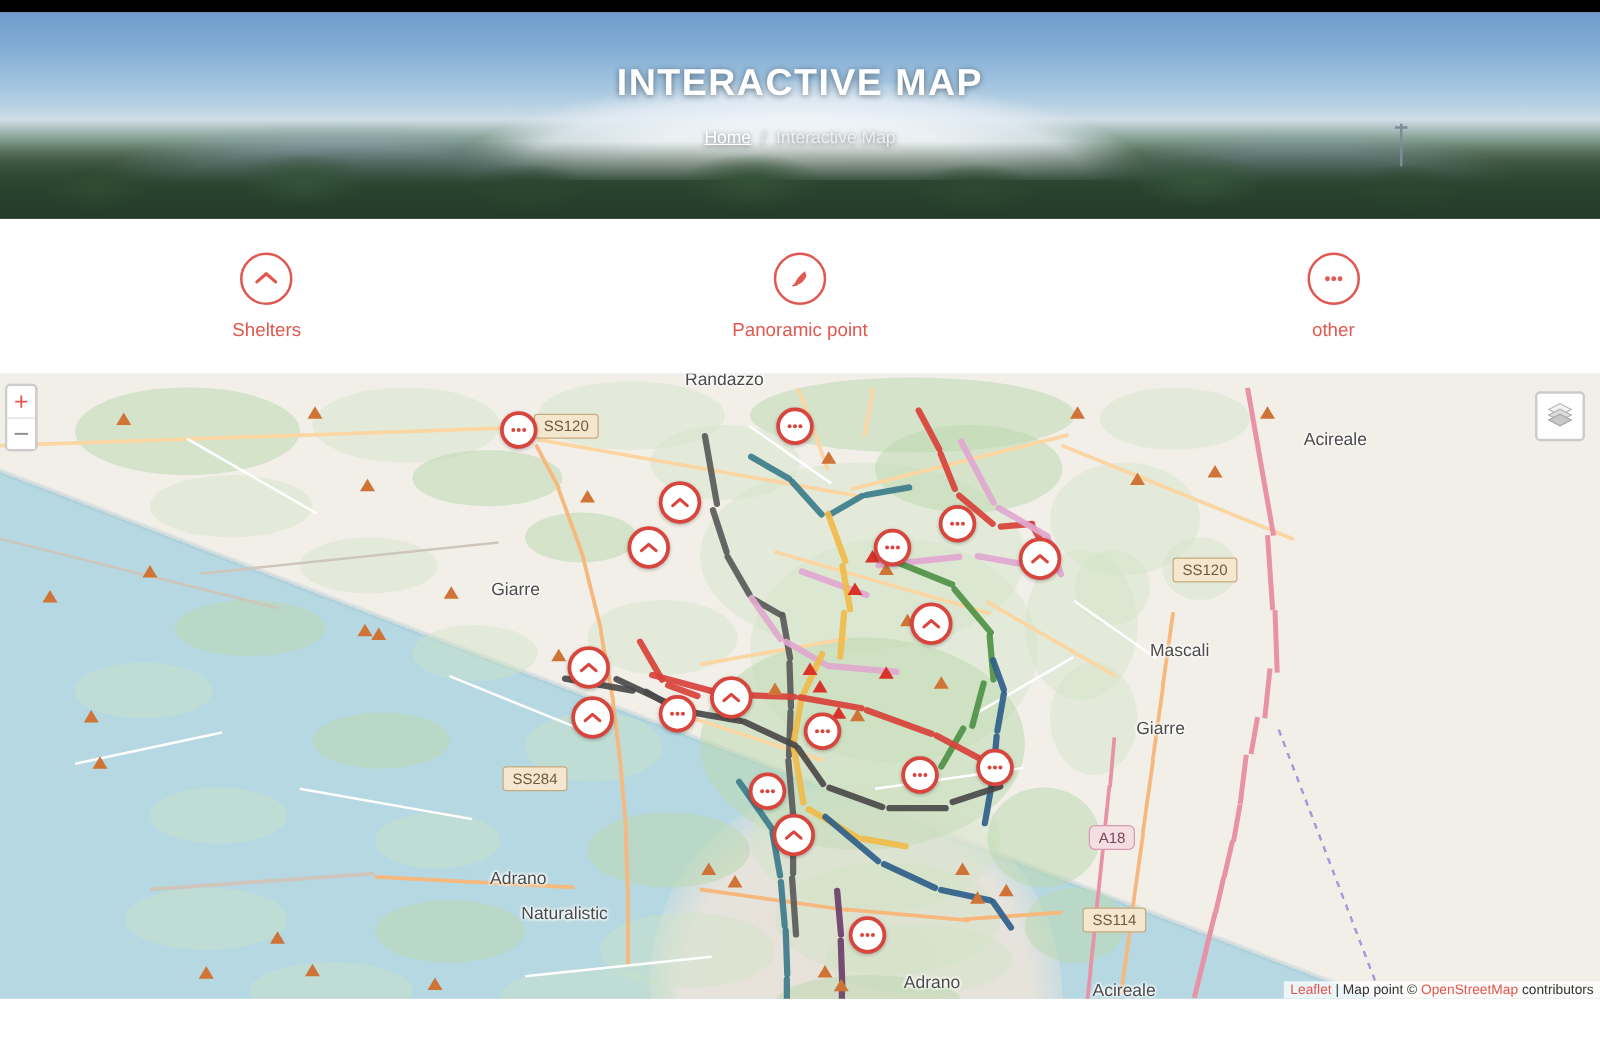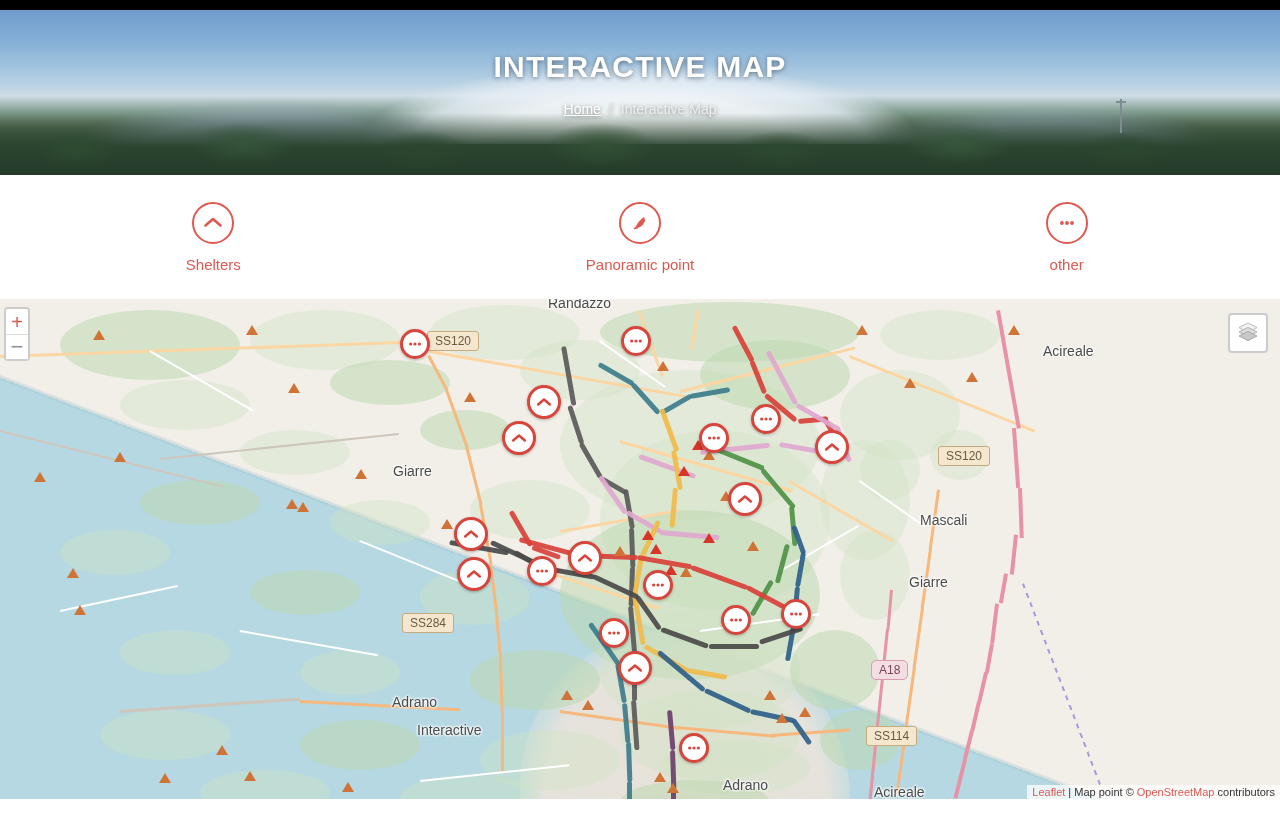--- a/index.html
+++ b/index.html
@@ -465,21 +465,21 @@
       <div class="peak" style="left: 34px; top: 173px;"></div>
       <div class="peak" style="left: 114px; top: 153px;"></div>
     </div>
   <div id="label-layer">
       <div class="place big" style="left: 548px; top: -4px;">Randazzo</div>
       <div class="place big" style="left: 1043px; top: 44px;">Acireale</div>
       <div class="place big" style="left: 393px; top: 164px;">Giarre</div>
       <div class="place big" style="left: 920px; top: 213px;">Mascali</div>
       <div class="place big" style="left: 909px; top: 275px;">Giarre</div>
       <div class="place big" style="left: 392px; top: 395px;">Adrano</div>
-      <div class="place big" style="left: 417px; top: 423px;">Interactive</div>
+      <div class="place big" style="left: 417px; top: 423px;">Naturalistic</div>
       <div class="place big" style="left: 723px; top: 478px;">Adrano</div>
       <div class="place big" style="left: 874px; top: 485px;">Acireale</div>
     </div>
   <div id="shield-layer">
       <div class="shield" style="left: 427px; top: 32px;">SS120</div>
       <div class="shield" style="left: 938px; top: 147px;">SS120</div>
       <div class="shield" style="left: 402px; top: 314px;">SS284</div>
       <div class="shield motorway" style="left: 871px; top: 361px;">A18</div>
       <div class="shield" style="left: 866px; top: 427px;">SS114</div>
     </div>

